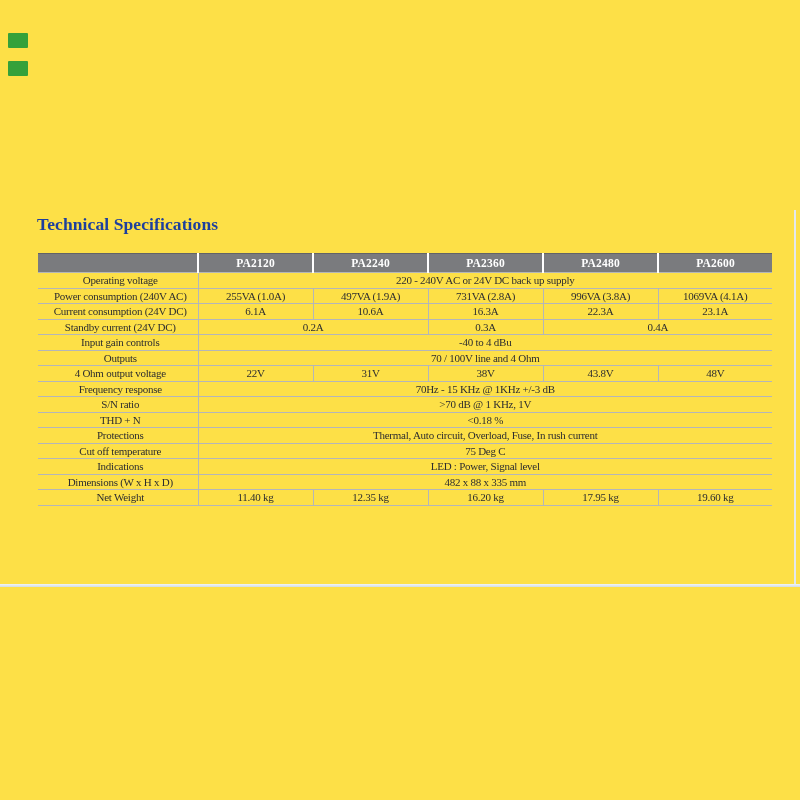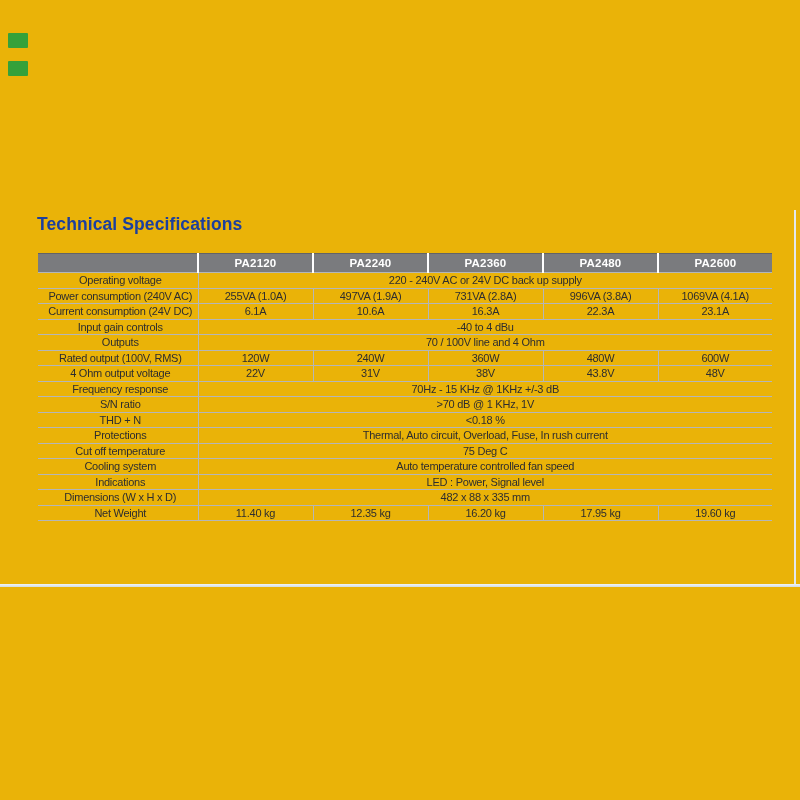--- a/index.html
+++ b/index.html
@@ -1,20 +1,20 @@
 <!DOCTYPE html>
 <html><head>
 <meta charset="utf-8">
 <style>
   html,body{margin:0;padding:0;background:#ffffff;}
   .canvas{
     position:relative;
     width:800px;height:800px;
-    background:#eab308;
-    font-family:Liberation Sans, sans-serif;
+    background:#fde047;
+    font-family:Liberation Serif, serif;
     overflow:hidden;
   }
   .green-mark{
     position:absolute;left:8px;width:20px;height:15px;
     background:var(--green,#35a13a);border-radius:1px;
   }
   .green-mark.m1{top:33px;}
   .green-mark.m2{top:61px;}
   .page-title{
     position:absolute;left:37px;top:214px;
@@ -102,34 +102,32 @@
           </tr>
           <tr>
             <td class="lbl">Current consumption (24V DC)</td>
             <td class="val" colspan="1">6.1A</td>
             <td class="val" colspan="1">10.6A</td>
             <td class="val" colspan="1">16.3A</td>
             <td class="val" colspan="1">22.3A</td>
             <td class="val" colspan="1">23.1A</td>
           </tr>
           <tr>
+            <td class="lbl">Standby current (24V DC)</td>
+            <td class="val" colspan="2">0.2A</td>
+            <td class="val" colspan="1">0.3A</td>
+            <td class="val" colspan="2">0.4A</td>
+          </tr>
+          <tr>
             <td class="lbl">Input gain controls</td>
             <td class="val" colspan="5">-40 to 4 dBu</td>
           </tr>
           <tr>
             <td class="lbl">Outputs</td>
             <td class="val" colspan="5">70 / 100V line and 4 Ohm</td>
-          </tr>
-          <tr>
-            <td class="lbl">Rated output (100V, RMS)</td>
-            <td class="val" colspan="1">120W</td>
-            <td class="val" colspan="1">240W</td>
-            <td class="val" colspan="1">360W</td>
-            <td class="val" colspan="1">480W</td>
-            <td class="val" colspan="1">600W</td>
           </tr>
           <tr>
             <td class="lbl">4 Ohm output voltage</td>
             <td class="val" colspan="1">22V</td>
             <td class="val" colspan="1">31V</td>
             <td class="val" colspan="1">38V</td>
             <td class="val" colspan="1">43.8V</td>
             <td class="val" colspan="1">48V</td>
           </tr>
           <tr>
@@ -146,24 +144,20 @@
           </tr>
           <tr>
             <td class="lbl">Protections</td>
             <td class="val" colspan="5">Thermal, Auto circuit, Overload, Fuse, In rush current</td>
           </tr>
           <tr>
             <td class="lbl">Cut off temperature</td>
             <td class="val" colspan="5">75 Deg C</td>
           </tr>
           <tr>
-            <td class="lbl">Cooling system</td>
-            <td class="val" colspan="5">Auto temperature controlled fan speed</td>
-          </tr>
-          <tr>
             <td class="lbl">Indications</td>
             <td class="val" colspan="5">LED : Power, Signal level</td>
           </tr>
           <tr>
             <td class="lbl">Dimensions (W x H x D)</td>
             <td class="val" colspan="5">482 x 88 x 335 mm</td>
           </tr>
           <tr>
             <td class="lbl">Net Weight</td>
             <td class="val" colspan="1">11.40 kg</td>

